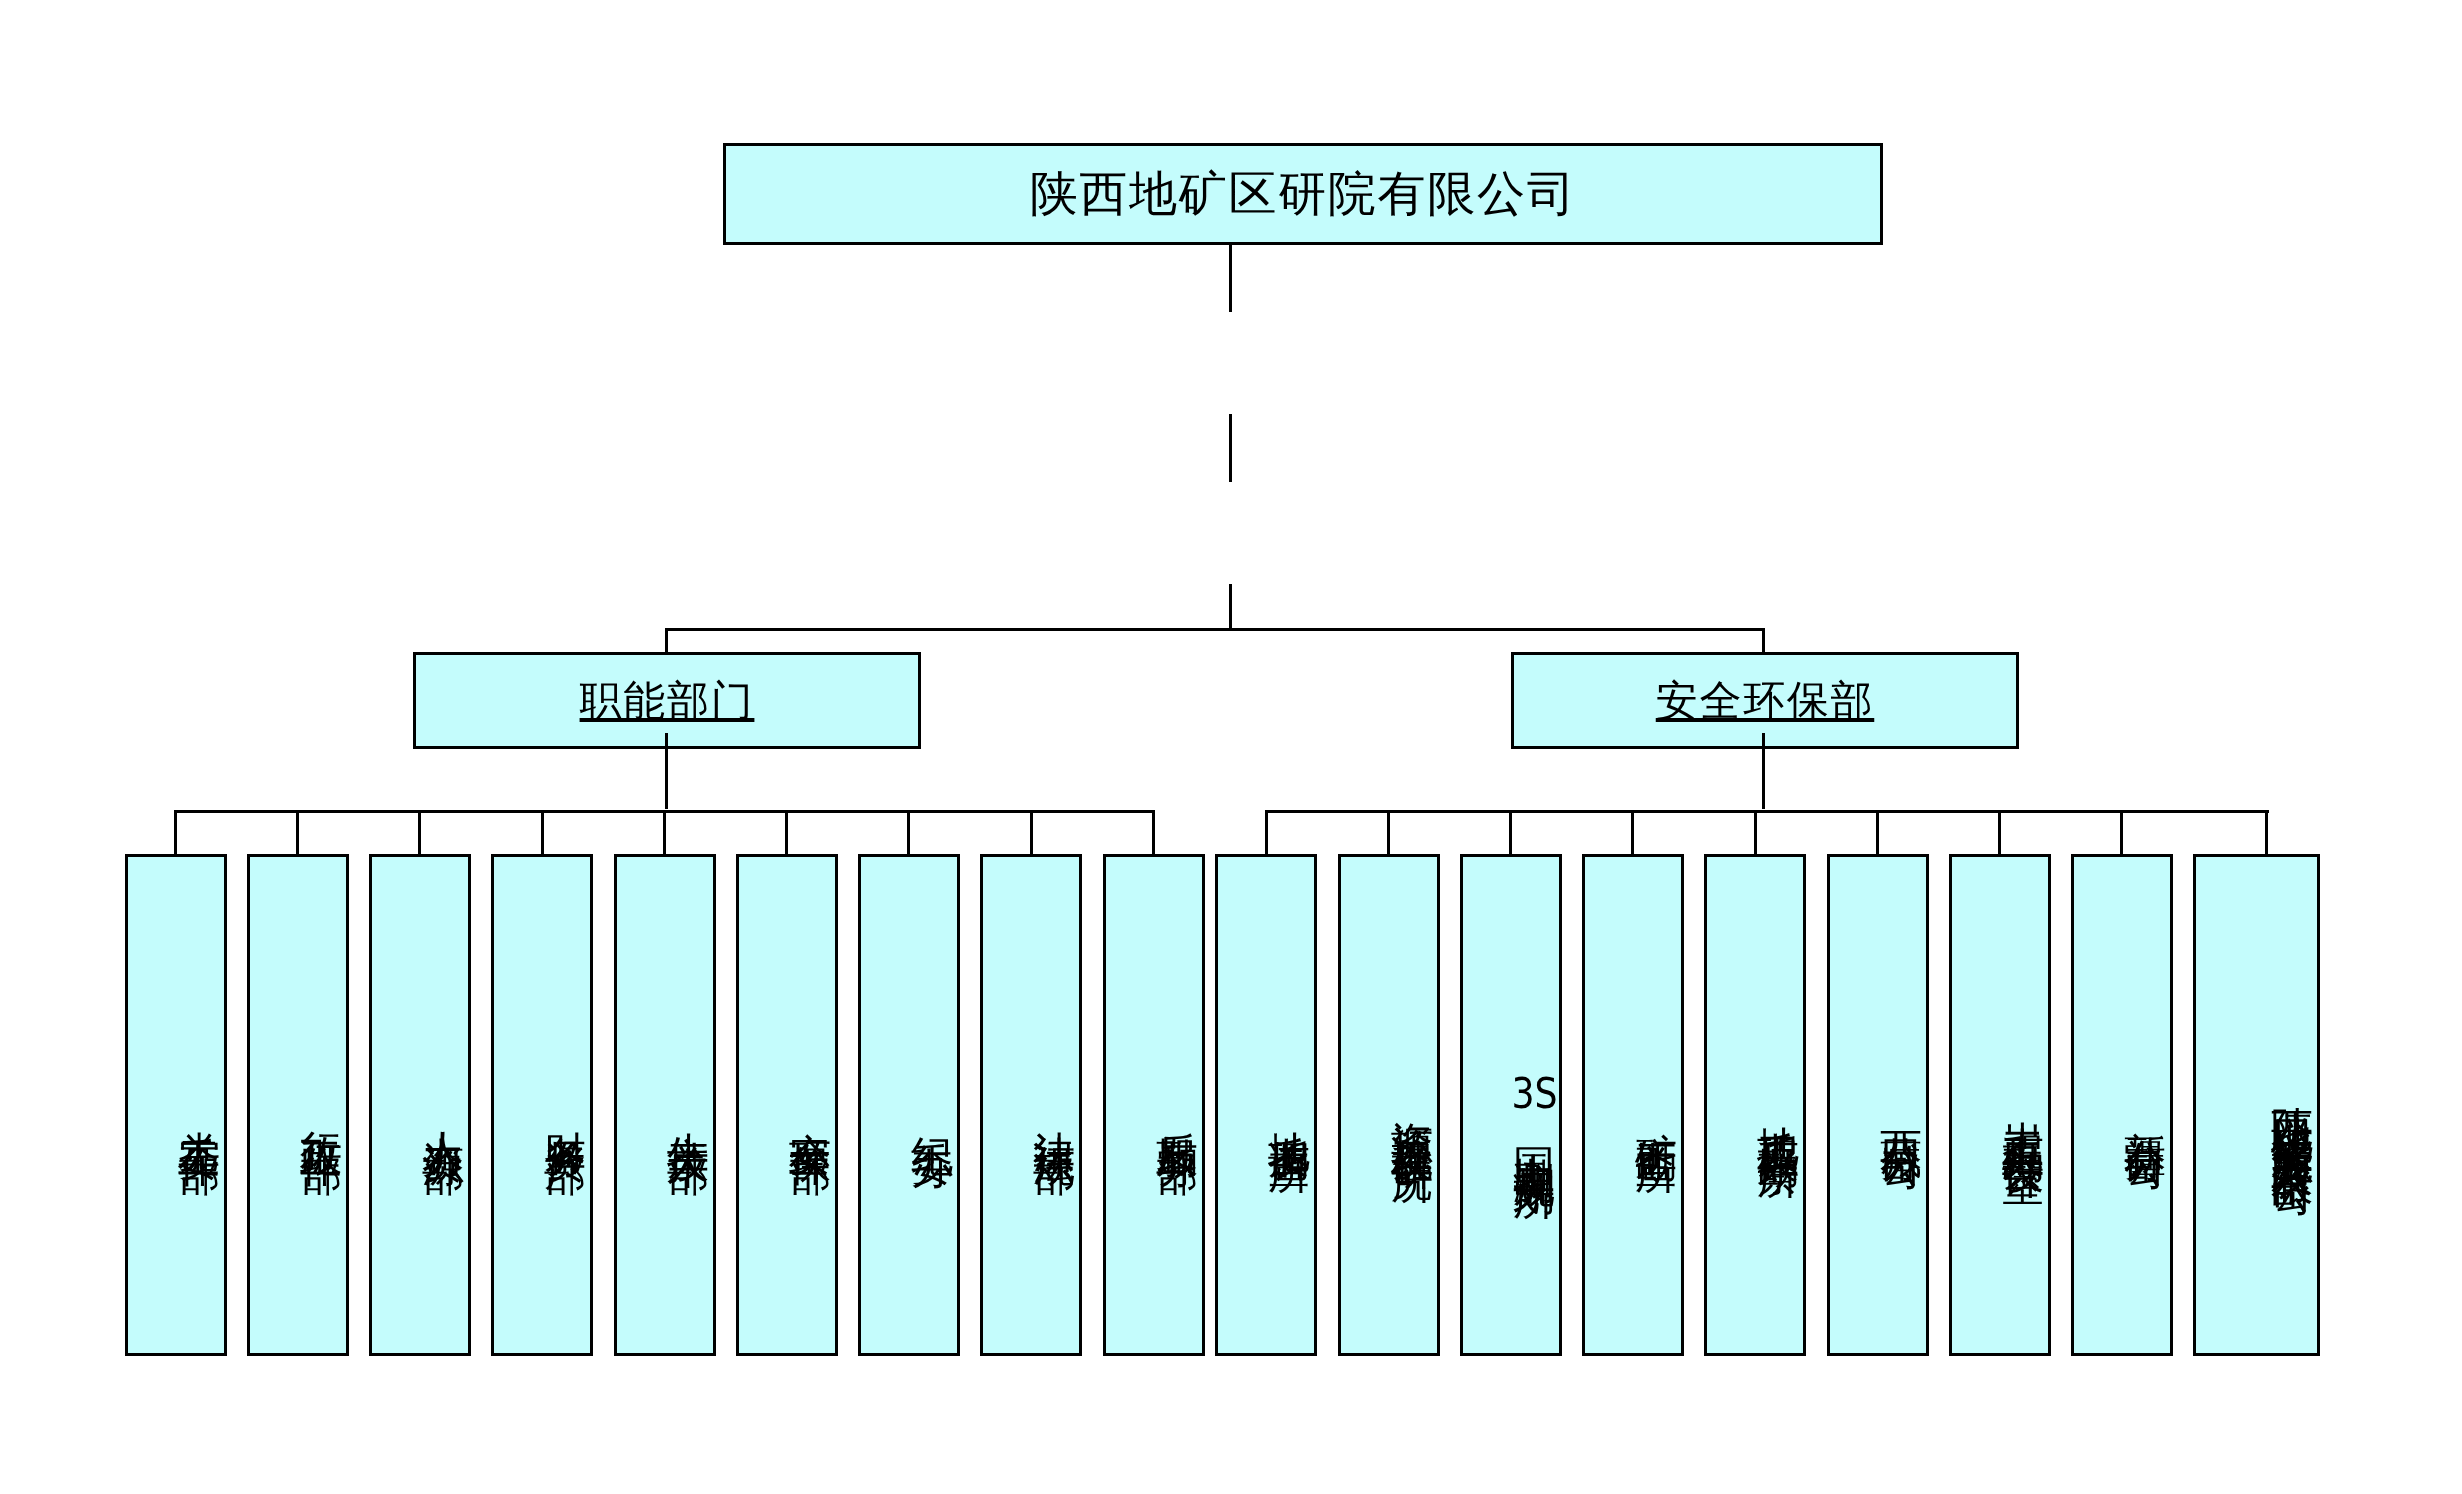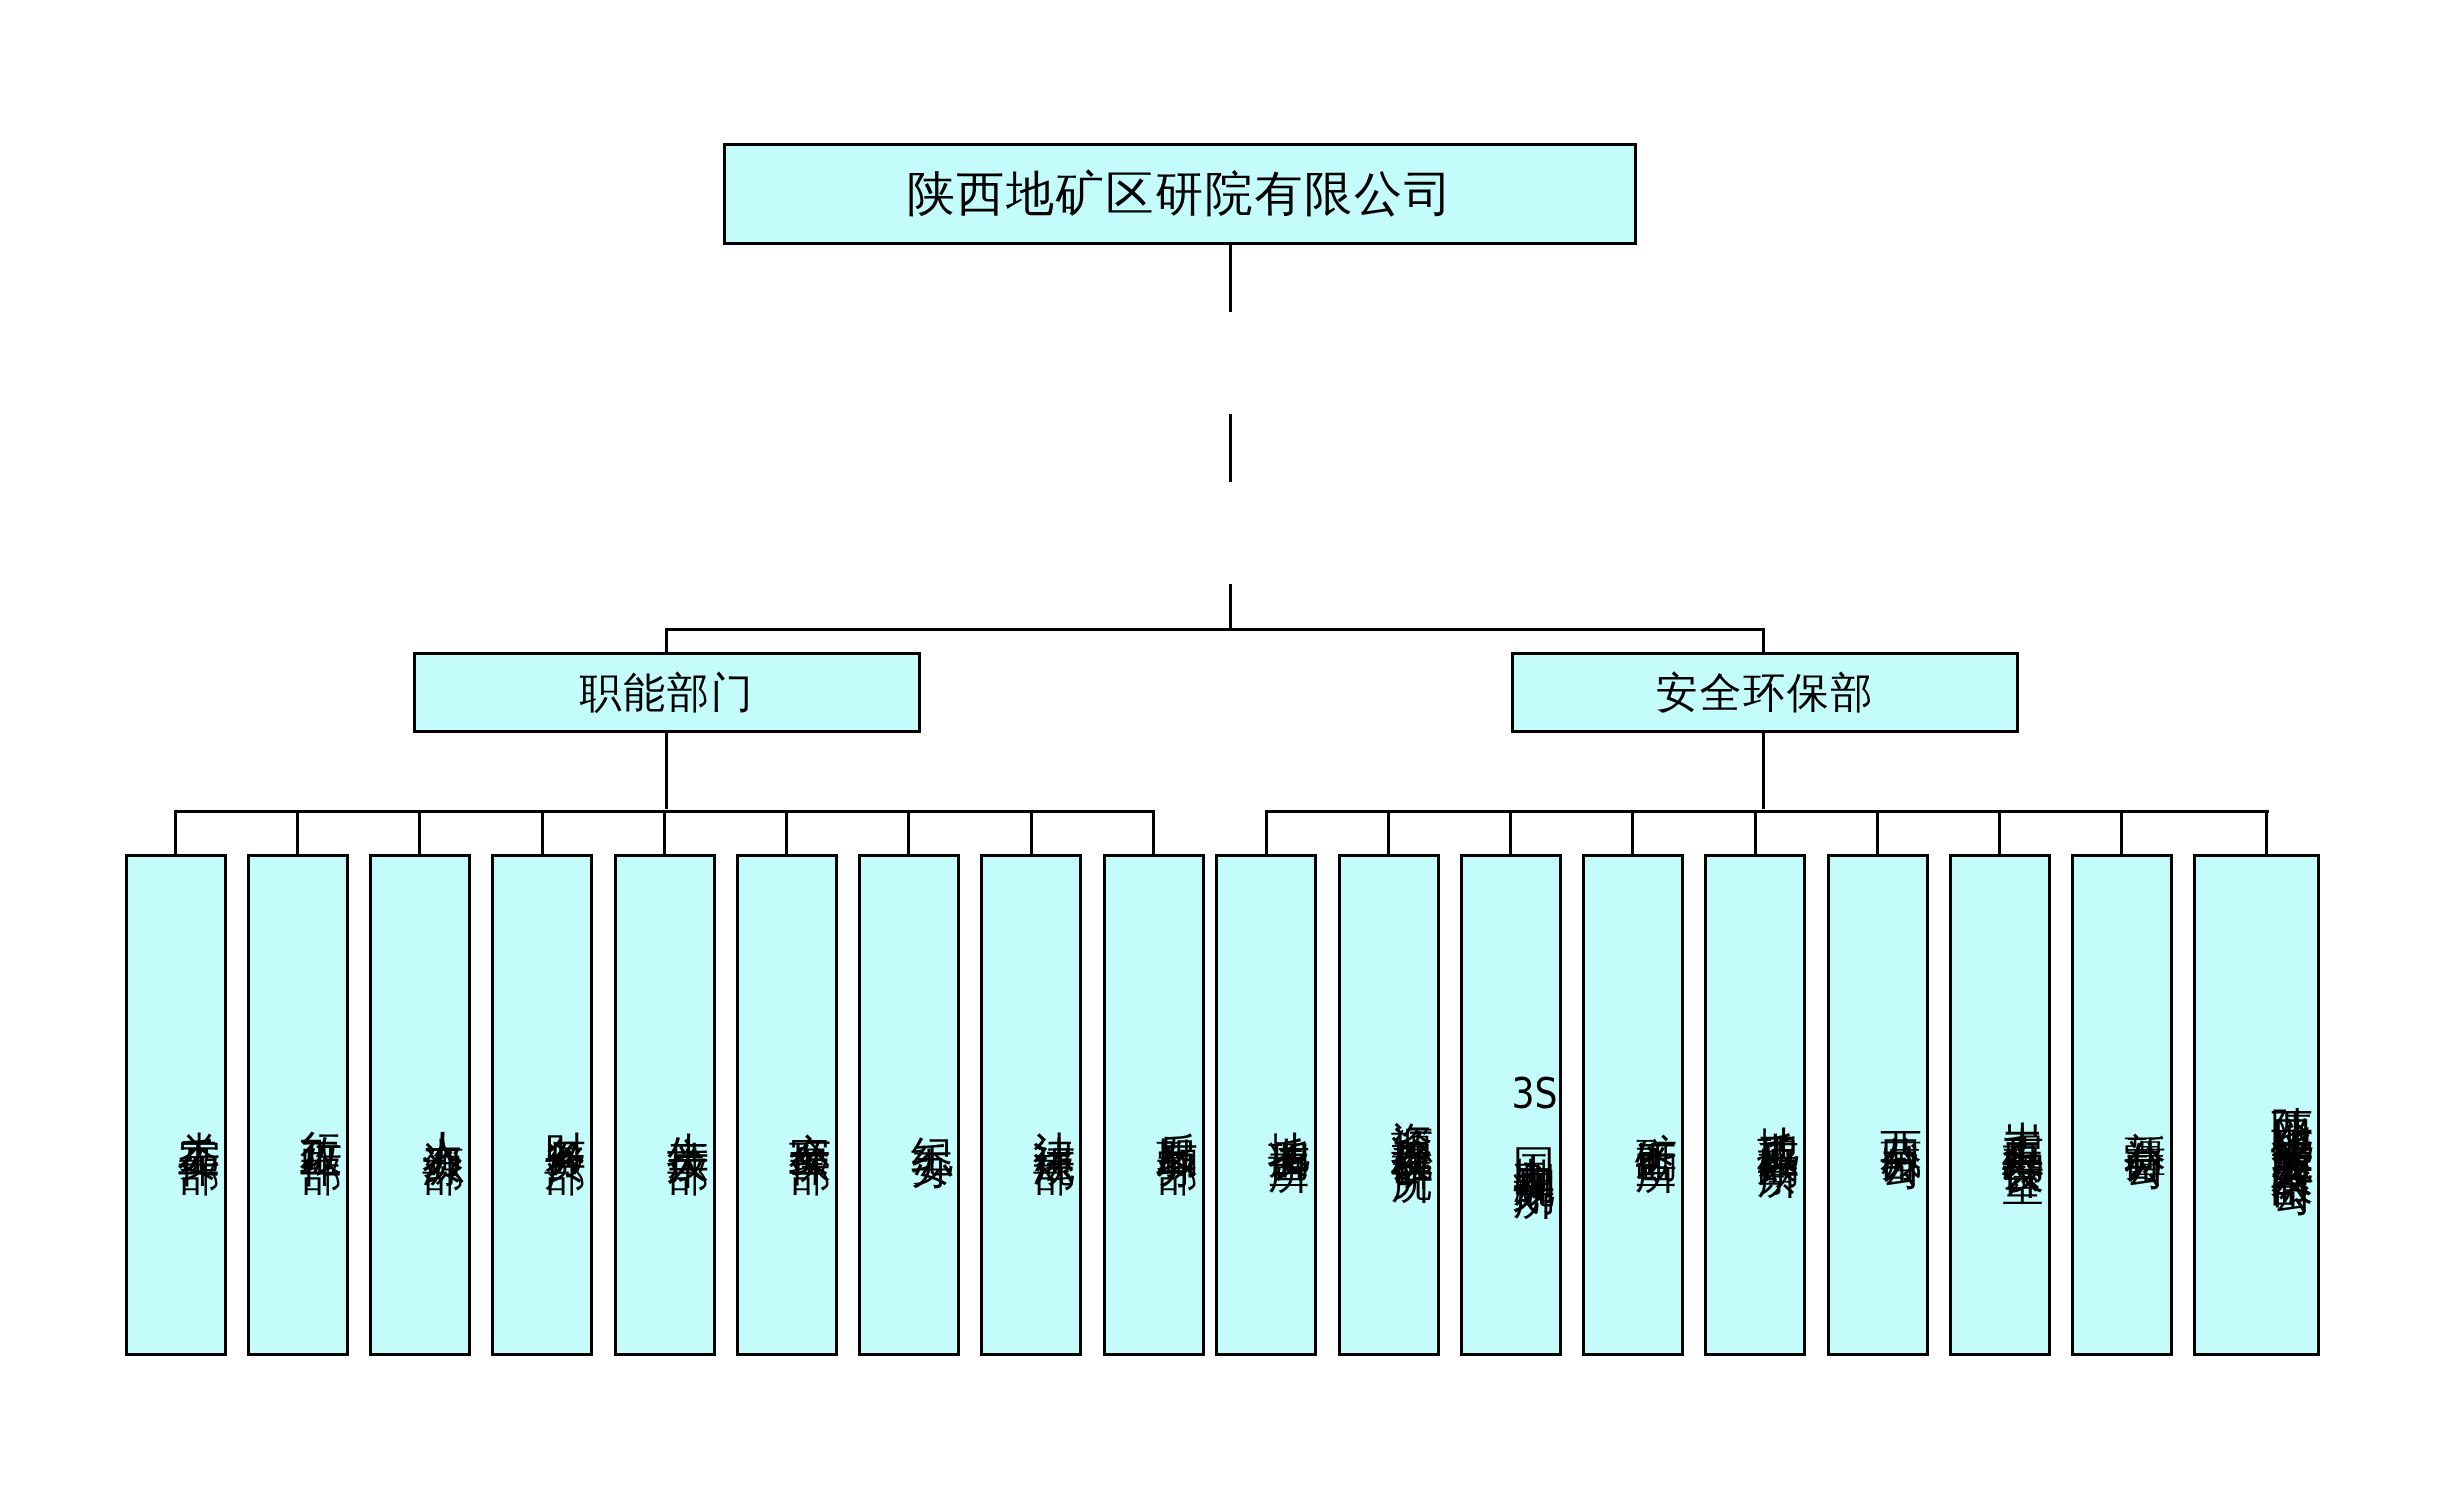--- a/index.html
+++ b/index.html
@@ -30,34 +30,35 @@
     display: flex;
     align-items: center;
     justify-content: center;
     text-align: center;
     line-height: 1.12;
   }
 
   
   .banner {
     left: 723px;
-    width: 914px;
+    width: 1160px;
     height: 102px;
     font-size: 48px;
     letter-spacing: 1.7px;
   }
   #box-company   { top: 143px; }
   #box-brigade   { top: 312px; }
   #box-rescue    { top: 482px; }
 
   
   .group-header {
-    height: 81px;
+    height: 97px;
     font-size: 42px;
     letter-spacing: 1.7px;
+    text-decoration: underline;
   }
   #box-functional-departments {
     left: 413px;
     width: 508px;
     top: 652px;
   }
   #box-affiliated-units {
     left: 1511px;
     width: 508px;
     top: 652px;

